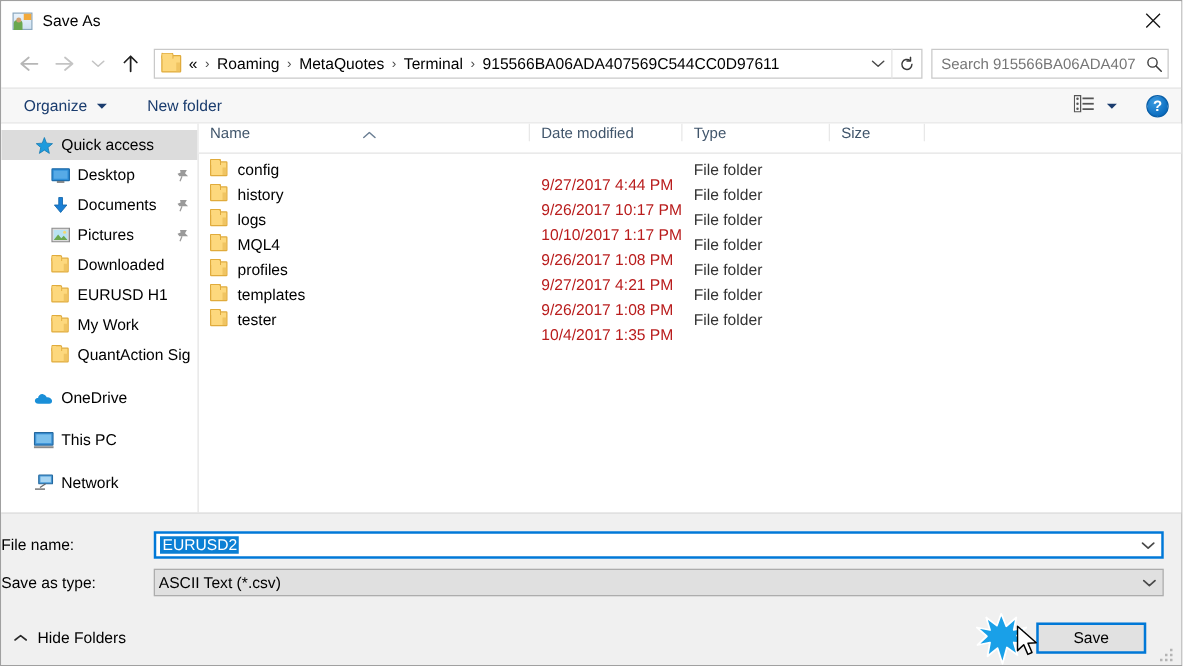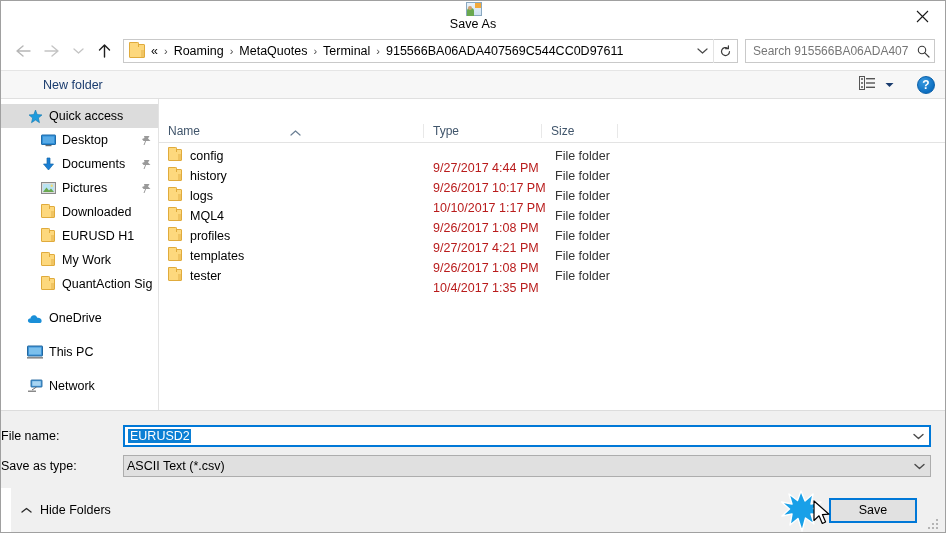--- a/index.html
+++ b/index.html
@@ -17,21 +17,20 @@
     border: 1px solid #a0a0a0;
     display: flex; flex-direction: column;
   }
 
   
   #titlebar {
     height: 31px; min-height: 31px;
     background: #ffffff;
     display: flex; align-items: center;
     position: relative;
-    flex-direction: column;
   }
   #app-icon {
     width: 16px; height: 16px; margin-left: 9px; margin-right: 8px;
     position: relative; flex: none;
   }
   #app-icon .ic-bg {
     position: absolute; inset: 1px 0 1px 0;
     background: linear-gradient(#eaf3fb, #cfe2f2);
     border: 1px solid #8aa8c0;
   }
@@ -206,25 +205,24 @@
     width: 14px; height: 12px; position: relative;
   }
 
   
   #filelist {
     flex: 1 1 auto; display: flex; flex-direction: column;
     min-width: 0; background: #ffffff;
   }
   #colhead {
     height: 24px; min-height: 24px;
-    display: flex; align-items: center;
+    display: flex; align-items: flex-start;
     border-bottom: 1px solid #e3e3e3;
     background: #ffffff;
     position: relative;
-    margin-top: 20px;
   }
   .colh {
     display: flex; align-items: center;
     font-size: 12px; color: #40556b;
     padding-left: 9px;
     border-right: 1px solid #e8e8e8;
     cursor: default; position: relative;
     flex: none;
   }
   .colh.c-name { width: 265px; }
@@ -283,21 +281,20 @@
     width: 22px; flex: none; display: flex; align-items: center; justify-content: center;
   }
 
   
   #footer {
     background: #f0f0f0;
     height: 44px; min-height: 44px;
     display: flex; align-items: center;
     position: relative;
     padding: 0 14px 0 10px;
-    margin-left: 10px;
   }
   #hide-folders {
     display: flex; align-items: center; cursor: default;
   }
   #hide-folders .hf-label {
     font-size: 12.5px; color: #000; margin-left: 8px;
   }
   #footer-spacer { flex: 1 1 auto; }
   .dlgbtn {
     width: 88px; height: 25px;
@@ -402,20 +399,28 @@
       <div id="search-icon-wrap">
         <svg width="13" height="13" viewBox="0 0 13 13">
             <circle cx="5" cy="5" r="3.7" stroke="#3a3a3a" stroke-width="1.1" fill="none"></circle>
             <path d="M7.8 7.8 L12 12" stroke="#3a3a3a" stroke-width="1.2" stroke-linecap="round"></path>
           </svg>
       </div>
     </div>
   </div>
 
   <div id="toolbar">
+    <div class="tb-item">
+      <span>Organize</span>
+      <span id="organize-caret">
+        <svg width="9" height="6" viewBox="0 0 9 6">
+            <path d="M0.5 1 L4.5 5 L8.5 1 Z" fill="#1a3c6e"></path>
+          </svg>
+      </span>
+    </div>
     <div class="tb-item" id="new-folder">
       <span>New folder</span>
     </div>
     <div id="tb-spacer"></div>
     <div id="view-btn">
       <span>
         <svg width="17" height="14" viewBox="0 0 17 14">
           <rect x="0.5" y="0.5" width="5" height="13" fill="none" stroke="#555" stroke-width="1"></rect>
           <circle cx="3" cy="3" r="1" fill="#555"></circle>
             <circle cx="3" cy="7" r="1" fill="#555"></circle>
@@ -577,20 +582,23 @@
     <div id="filelist">
       <div id="colhead">
         <div class="colh c-name">
           <span>Name</span>
           <span id="sort-caret">
             <svg width="11" height="6" viewBox="0 0 11 6">
                 <path d="M1 5 L5.5 1 L10 5" stroke="#6b7f94" stroke-width="1.2" fill="none" stroke-linecap="round" stroke-linejoin="round"></path>
               </svg>
           </span>
         </div>
+        <div class="colh c-date">
+          <span>Date modified</span>
+        </div>
         <div class="colh c-type">
           <span>Type</span>
         </div>
         <div class="colh c-size">
           <span>Size</span>
         </div>
       </div>
 
       <div id="rows">
         <div class="row">

